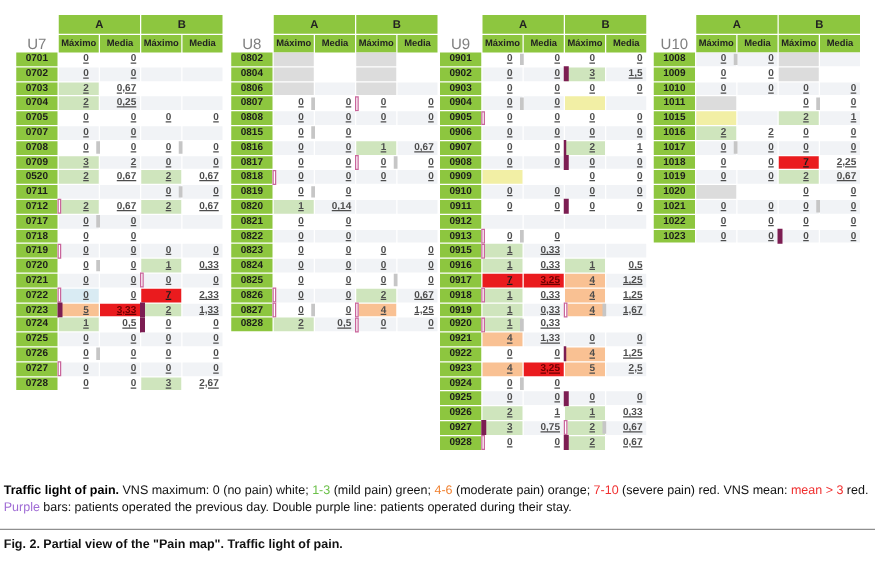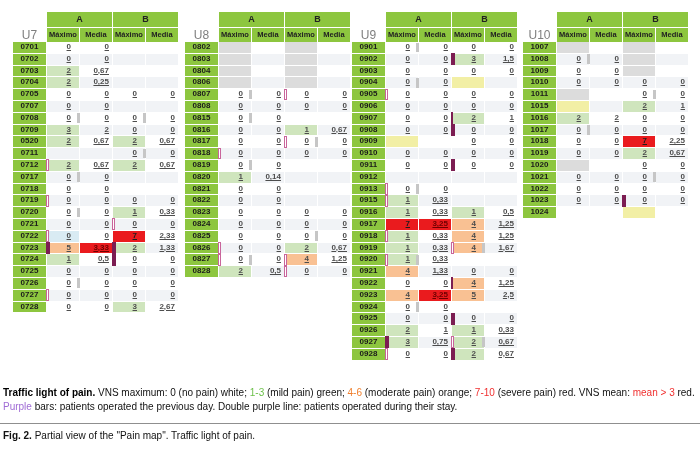--- a/index.html
+++ b/index.html
@@ -40,21 +40,21 @@
   .pbar.outline{width:3px;background:#fff;border:1px solid var(--purpleLight);box-sizing:border-box;}
   .pbar.thin{width:2px;}
 
   .legend{position:absolute;left:3px;top:386px;width:695px;font-size:10px;line-height:1.35;color:#111;}
   .legend b{color:#000;}
   .seg-green{color:var(--legGreen);}
   .seg-orange{color:var(--legOrange);}
   .seg-red{color:var(--legRed);}
   .seg-purple{color:var(--legPurple);}
   .rule{position:absolute;left:0;top:423px;width:700px;border-top:1px solid #8f8f8f;}
-  .figcap{position:absolute;left:3px;top:430px;font-size:10px;color:#111;}
+  .figcap{position:absolute;left:3px;top:430px;font-size:10px;color:#111;font-weight:bold;}
 </style>
 </head>
 <body>
 
 <div class="stage">
   <div id="tables">
       <div class="unit" style="left: 13px;">
         <div class="unit-label">U7</div>
         <div class="hrow">
           <div class="spacer"></div>
@@ -506,31 +506,20 @@
           <div class="rl">0802</div>
           <div class="pair">
             <div class="cell max c-gy"></div>
             <div class="cell media w"></div>
           </div>
           <div class="pair">
             <div class="cell max c-gy"></div>
             <div class="cell media w"></div>
           </div>
         </div>
-        <div class="row alt">
-          <div class="rl">0803</div>
-          <div class="pair">
-            <div class="cell max c-gy"></div>
-            <div class="cell media w"></div>
-          </div>
-          <div class="pair">
-            <div class="cell max c-gy"></div>
-            <div class="cell media w"></div>
-          </div>
-        </div>
         <div class="row">
           <div class="rl">0804</div>
           <div class="pair">
             <div class="cell max c-gy"></div>
             <div class="cell media w"></div>
           </div>
           <div class="pair">
             <div class="cell max c-gy"></div>
             <div class="cell media w"></div>
           </div>
@@ -1370,31 +1359,20 @@
           <div class="gband">A</div>
           <div class="gband">B</div>
         </div>
         <div class="hrow">
           <div class="spacer"></div>
           <div class="sh">Máximo</div>
           <div class="sh">Media</div>
           <div class="sh">Máximo</div>
           <div class="sh">Media</div>
         </div>
-        <div class="row">
-          <div class="rl">1007</div>
-          <div class="pair">
-            <div class="cell max c-gy"></div>
-            <div class="cell media w"></div>
-          </div>
-          <div class="pair">
-            <div class="cell max c-gy"></div>
-            <div class="cell media w"></div>
-          </div>
-        </div>
         <div class="row alt">
           <div class="rl">1008</div>
           <div class="pair">
             <div class="cell max w">
               <div class="val">0</div>
             </div>
             <div class="cell media w">
               <div class="val">0</div>
             </div>
             <div class="gbar"></div>
@@ -1611,31 +1589,20 @@
             </div>
           </div>
           <div class="pair">
             <div class="cell max w">
               <div class="val">0</div>
             </div>
             <div class="cell media w">
               <div class="val">0</div>
             </div>
             <div class="pbar "></div>
-          </div>
-        </div>
-        <div class="row">
-          <div class="rl">1024</div>
-          <div class="pair">
-            <div class="cell max w"></div>
-            <div class="cell media w"></div>
-          </div>
-          <div class="pair">
-            <div class="cell max c-y"></div>
-            <div class="cell media w"></div>
           </div>
         </div>
       </div>
     </div>
   <div class="legend"><b>Traffic light of pain.</b><span> VNS maximum: 0 (no pain) white; </span><span class="seg-green">1-3</span><span> (mild pain) green; </span><span class="seg-orange">4-6</span><span> (moderate pain) orange; </span><span class="seg-red">7-10</span><span> (severe pain) red. VNS mean: </span><span class="seg-red">mean &gt; 3</span><span> red. </span><span class="seg-purple">Purple</span><span> bars: patients operated the previous day. Double purple line: patients operated during their stay.</span></div>
   <div class="rule"></div>
   <div class="figcap">
     <b>Fig. 2.</b><span> Partial view of the "Pain map". Traffic light of pain.</span>
   </div>
 </div>

